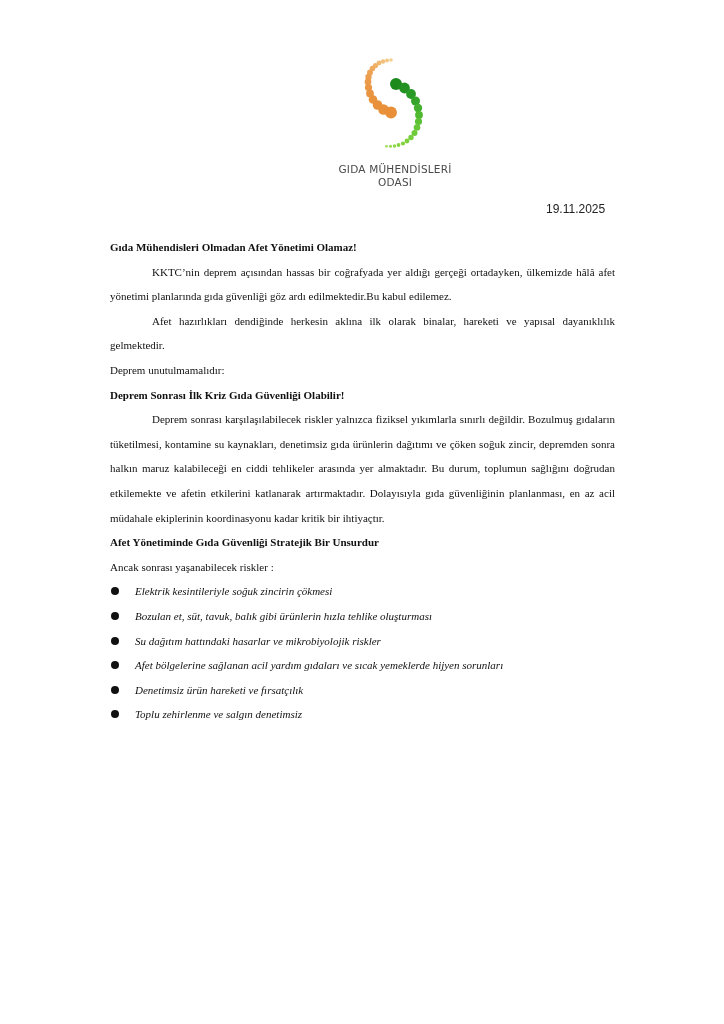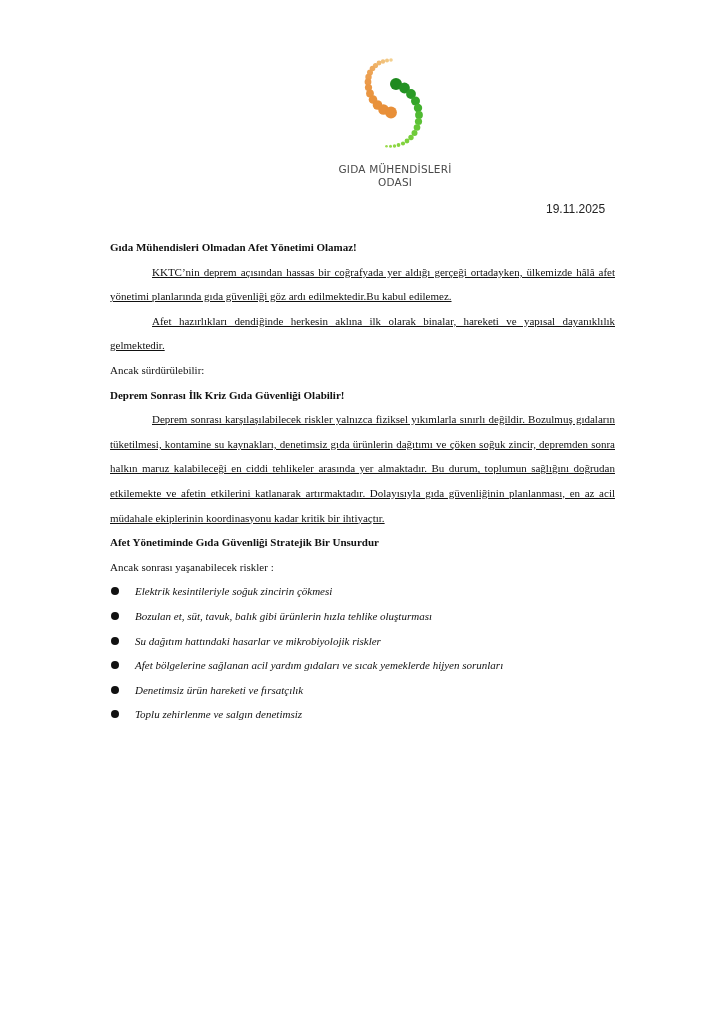--- a/index.html
+++ b/index.html
@@ -9,21 +9,21 @@
   .logo svg { position: absolute; left: 16px; top: 0; }
   .org-name { position: absolute; left: 330px; top: 163px; width: 130px; text-align: center;
     font-family: "DejaVu Sans", sans-serif; font-size: 10.5px; line-height: 13px; color: #4a4a4a;
     letter-spacing: 0.2px; }
   .org-name div { white-space: nowrap; }
   .date { position: absolute; left: 546px; top: 202px; font-family: Liberation Sans, sans-serif;
     font-size: 12px; color: #222; }
   .body { position: absolute; left: 110px; top: 235px; width: 505px;
     font-family: "Liberation Serif", serif; font-size: 11px; line-height: 24.6px; color: #111; }
   .body p { margin: 0; text-align: justify; }
-  .indent { text-indent: 42px; text-decoration: underline; }
+  .indent { text-indent: 42px; }
   .h { font-weight: bold; }
   ul.risks { list-style: none; margin: 0; padding: 0; }
   ul.risks li { position: relative; padding-left: 25px; text-align: justify; font-style: italic; }
   ul.risks li .bullet { position: absolute; left: 1px; top: 8px; width: 8px; height: 8px;
     border-radius: 50%; background: #111; }
 </style>
 </head>
 <body>
 
 <div class="page">
@@ -69,21 +69,21 @@
     <div>GIDA MÜHENDİSLERİ</div>
     <div>ODASI</div>
   </div>
 
   <div class="date">19.11.2025</div>
 
   <div class="body">
     <p class="h">Gıda Mühendisleri Olmadan Afet Yönetimi Olamaz!</p>
     <p class="indent">KKTC’nin deprem açısından hassas bir coğrafyada yer aldığı gerçeği ortadayken, ülkemizde hâlâ afet yönetimi planlarında gıda güvenliği göz ardı edilmektedir.Bu kabul edilemez.</p>
     <p class="indent">Afet hazırlıkları dendiğinde herkesin aklına ilk olarak binalar, hareketi ve yapısal dayanıklılık gelmektedir.</p>
-    <p>Ancak sürdürülebilir:</p>
+    <p>Deprem unutulmamalıdır:</p>
     <p class="h">Deprem Sonrası İlk Kriz Gıda Güvenliği Olabilir!</p>
     <p class="indent">Deprem sonrası karşılaşılabilecek riskler yalnızca fiziksel yıkımlarla sınırlı değildir. Bozulmuş gıdaların tüketilmesi, kontamine su kaynakları, denetimsiz gıda ürünlerin dağıtımı  ve çöken soğuk zincir, depremden sonra halkın maruz kalabileceği en ciddi tehlikeler arasında yer almaktadır. Bu durum, toplumun sağlığını doğrudan etkilemekte ve afetin etkilerini katlanarak artırmaktadır. Dolayısıyla gıda güvenliğinin planlanması, en az acil müdahale ekiplerinin koordinasyonu kadar kritik bir ihtiyaçtır.</p>
     <p class="h">Afet Yönetiminde Gıda Güvenliği Stratejik Bir Unsurdur</p>
     <p>Ancak sonrası yaşanabilecek riskler :</p>
     <ul class="risks">
       <li><span class="bullet"></span><span>Elektrik kesintileriyle soğuk zincirin çökmesi</span></li>
       <li><span class="bullet"></span><span>Bozulan et, süt, tavuk, balık gibi ürünlerin hızla tehlike oluşturması</span></li>
       <li><span class="bullet"></span><span>Su dağıtım hattındaki hasarlar ve mikrobiyolojik riskler</span></li>
       <li><span class="bullet"></span><span>Afet bölgelerine sağlanan acil yardım gıdaları  ve sıcak yemeklerde hijyen sorunları</span></li>
       <li><span class="bullet"></span><span>Denetimsiz ürün hareketi ve fırsatçılık</span></li>

